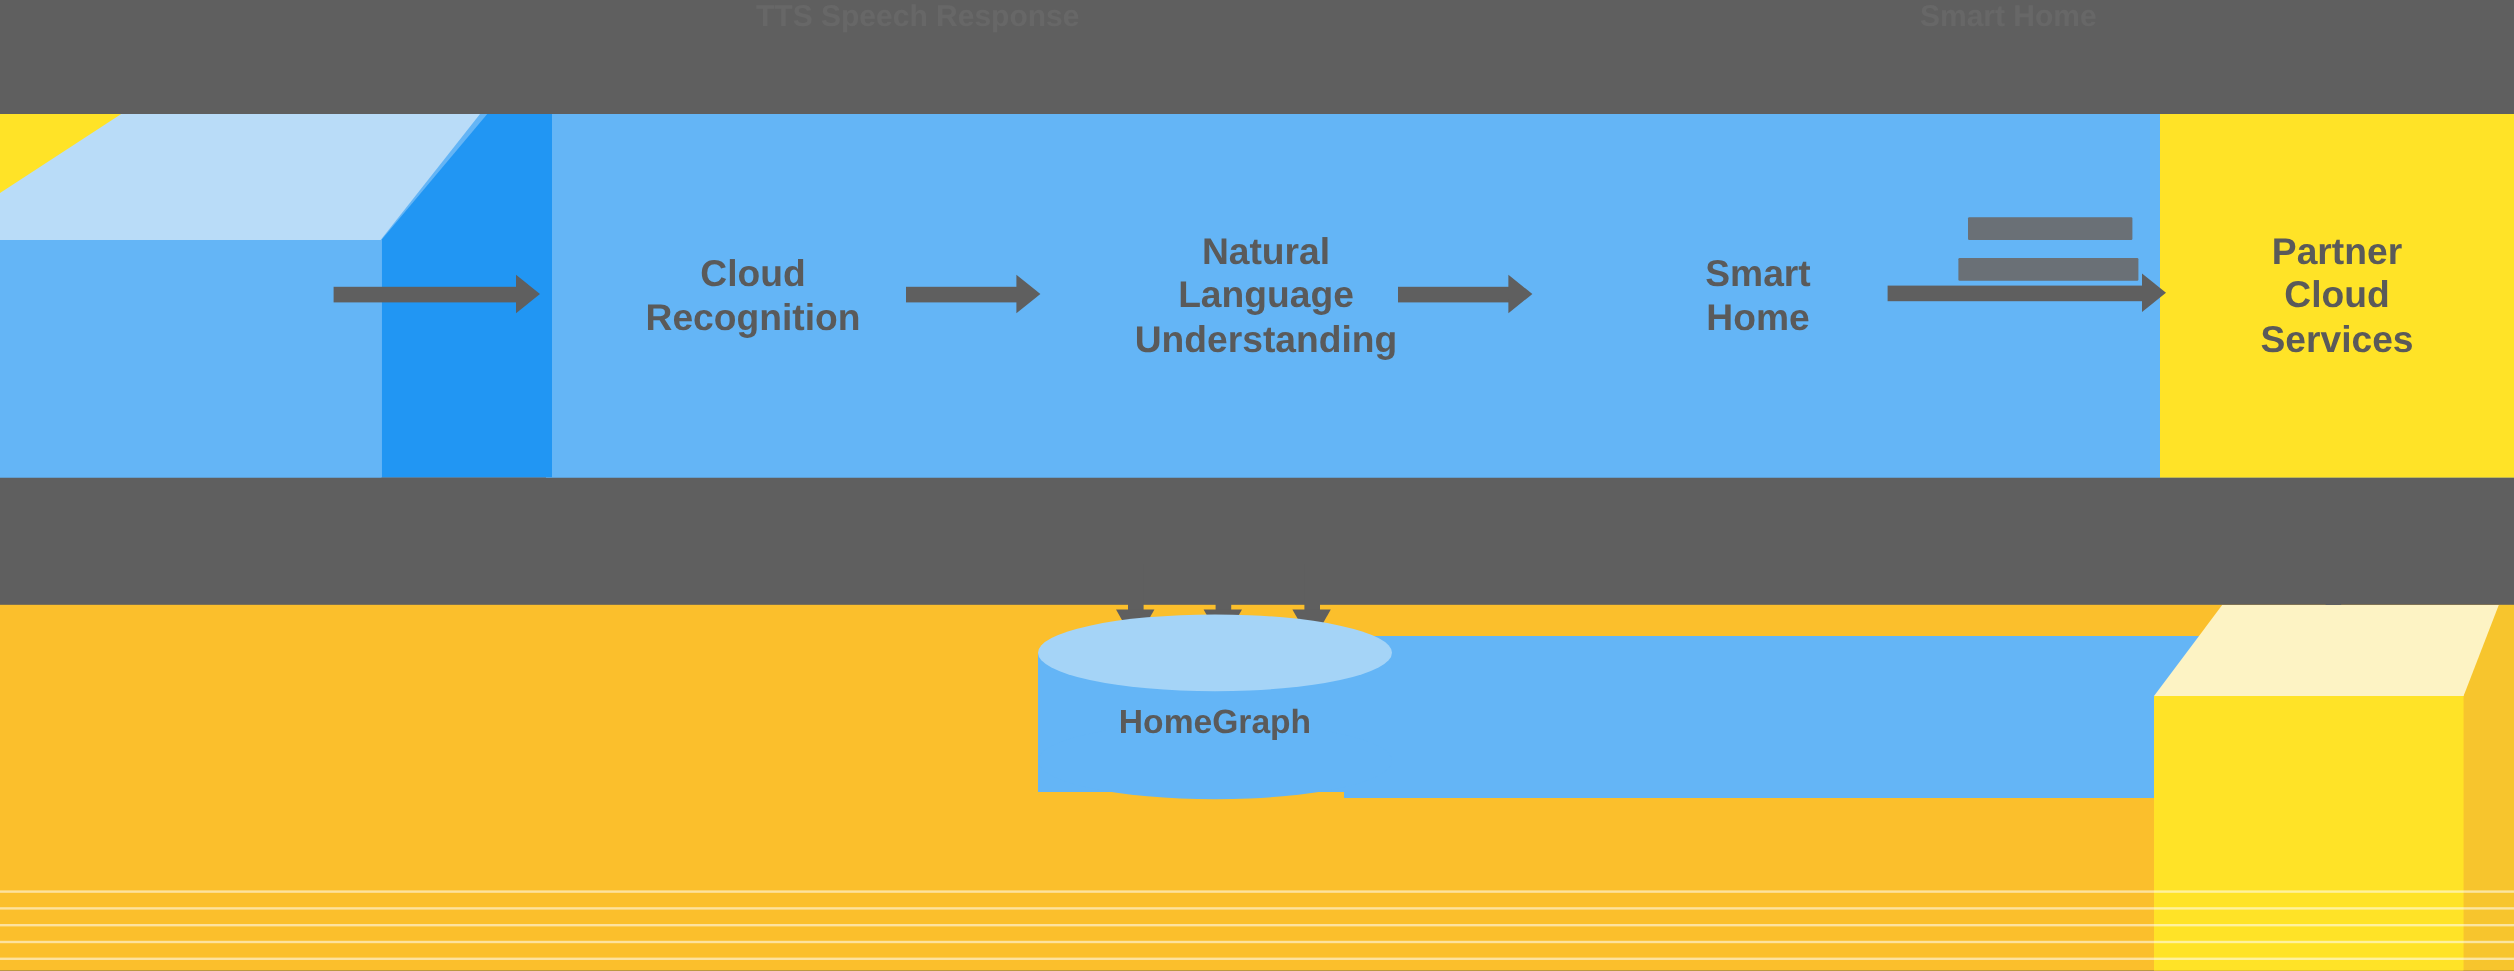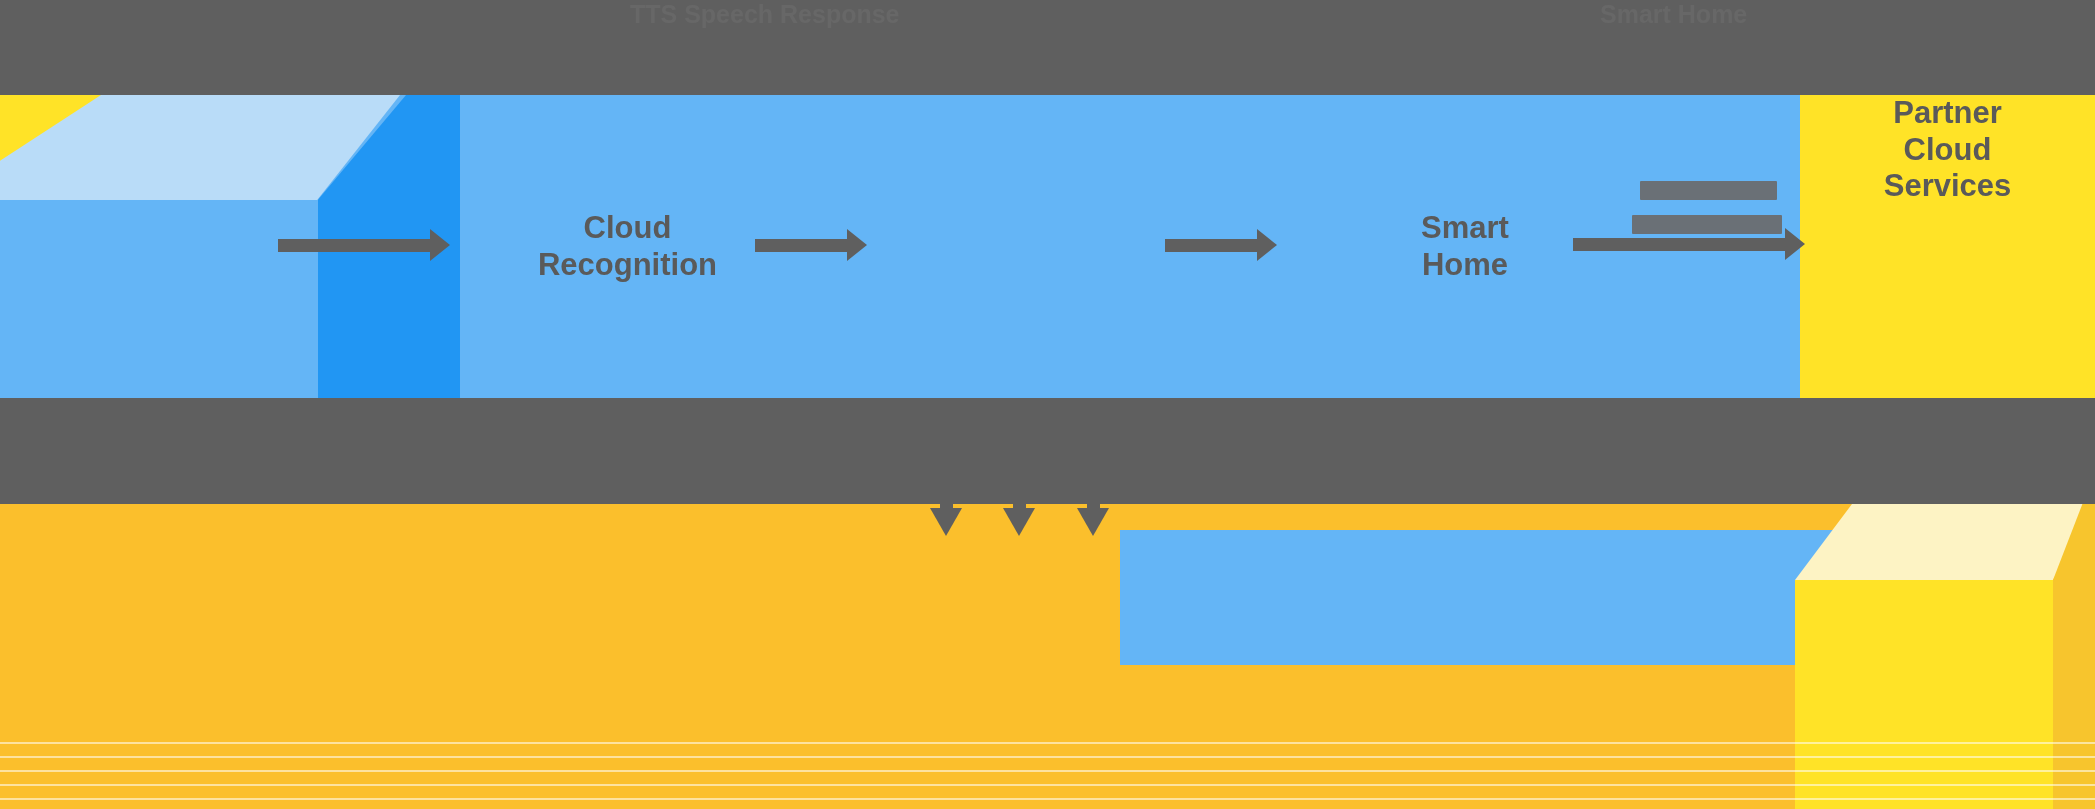--- a/index.html
+++ b/index.html
@@ -71,21 +71,21 @@
      display:flex;align-items:center;justify-content:center;
      font-size:31px;
   }
   #label-speech-recognition{left:455px;width:345px;}
   #label-nlu{left:875px;width:360px;}
   #label-smart-home{left:1310px;width:310px;}
 
   
   #partner-cloud{
      left:1800px;top:95px;width:295px;height:303px;background:#ffe327;
-     display:flex;align-items:flex-start;justify-content:center;
+     display:flex;align-items:center;justify-content:center;
   }
   #partner-cloud .lbl{font-size:31px;}
 
   
   .arrow-h{position:absolute;height:13px;background:#5f5f5f;}
   .arrow-h::after{
      content:"";position:absolute;right:-17px;top:-10px;
      border-top:16px solid transparent;
      border-bottom:16px solid transparent;
      border-left:20px solid #5f5f5f;
@@ -189,20 +189,23 @@
      <div class="face-top"></div>
      <div class="face-side"></div>
      <div class="face-front"></div>
      <div class="lbl">Assistant
 Surface</div>
   </div>
 
   <div class="lbl stage-label" id="label-speech-recognition">Cloud
 Recognition</div>
 
+  <div class="lbl stage-label" id="label-nlu">Natural
+Language
+Understanding</div>
 
   <div class="lbl stage-label" id="label-smart-home">Smart
 Home</div>
 
   <div id="partner-cloud">
      <div class="lbl">Partner
 Cloud
 Services</div>
   </div>
 
@@ -214,20 +217,26 @@
   <div class="micro-bar" id="micro-bar-1"></div>
   <div class="micro-bar" id="micro-bar-2"></div>
 
   <div id="connector-homegraph-iot"></div>
 
   <div class="arrow-down" id="arrow-down-1"></div>
   <div class="arrow-down" id="arrow-down-2"></div>
   <div class="arrow-down" id="arrow-down-3"></div>
   <div class="arrow-down" id="arrow-down-iot"></div>
 
+  <div id="homegraph">
+     <div class="cyl-body"></div>
+     <div class="cyl-bottom"></div>
+     <div class="cyl-top"></div>
+     <div class="lbl">HomeGraph</div>
+  </div>
 
   <div class="box3d" id="iot-device">
      <div class="face-top"></div>
      <div class="face-side"></div>
      <div class="face-front"></div>
      <div class="lbl">IoT
 Device(s)</div>
   </div>
 
   <div class="scanline" style="top:742px"></div>

